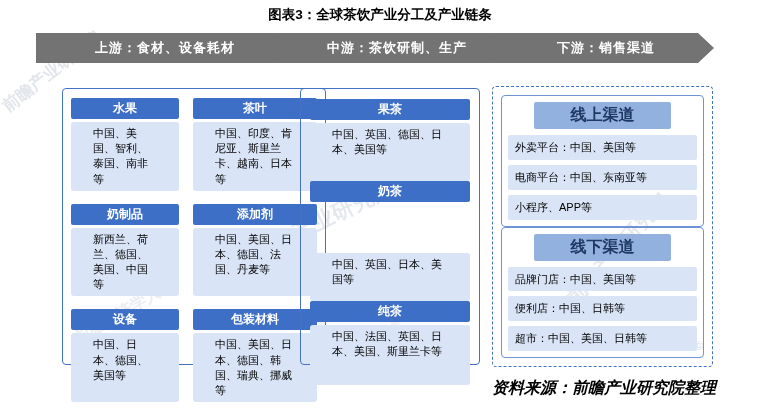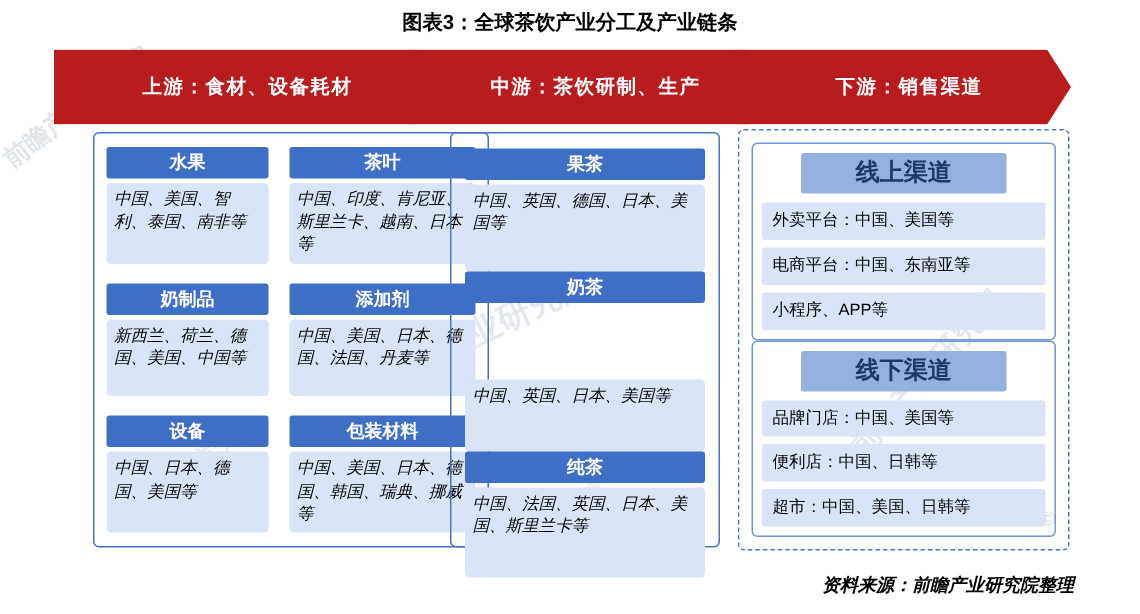--- a/index.html
+++ b/index.html
@@ -7,21 +7,21 @@
     position:relative;width:760px;height:409px;background:#ffffff;
     font-family:"Liberation Sans","DejaVu Sans",sans-serif;
     overflow:hidden;color:#000;
   }
   .title{
     position:absolute;top:6px;left:0;width:100%;
     text-align:center;font-size:13.5px;font-weight:bold;color:#000;
   }
   
   .arrow{
-    position:absolute;top:33px;height:50px;background:#b91c1c;color:#fff;
+    position:absolute;top:33px;height:30px;background:#737373;color:#fff;
     font-weight:bold;font-size:13px;display:flex;align-items:center;justify-content:center;
     letter-spacing:1px;
   }
   .arrow-1{left:36px;width:258px;
     clip-path:polygon(0 0,calc(100% - 16px) 0,100% 50%,calc(100% - 16px) 100%,0 100%);}
   .arrow-2{left:272px;width:242px;
     clip-path:polygon(0 0,calc(100% - 16px) 0,100% 50%,calc(100% - 16px) 100%,0 100%,16px 50%);
     padding-left:8px;box-sizing:border-box;}
   .arrow-3{left:490px;width:224px;
     clip-path:polygon(0 0,calc(100% - 16px) 0,100% 50%,calc(100% - 16px) 100%,0 100%,16px 50%);
@@ -34,40 +34,40 @@
   .col-2{left:300px;width:180px;padding:10px 9px;display:flex;flex-direction:column;
     justify-content:space-between;}
   .col-3{left:492px;top:86px;width:221px;height:281px;border-style:dashed;padding:8px;
     display:flex;flex-direction:column;justify-content:space-between;}
   .cell{display:flex;flex-direction:column;gap:3px;}
   .box-header{
     background:#3E6FC6;color:#fff;text-align:center;font-size:12px;font-weight:bold;
     padding:2px 0;border-radius:2px;flex:0 0 auto;
   }
   .box-content{
-    background:#D9E4F6;color:#000;font-size:11px;padding:4px 5px;border-radius:3px;
-    line-height:1.38;flex:1 1 auto;text-align:left;font-style:italic;
+    background:#D9E4F6;color:#000;font-size:11px;padding:4px 22px;border-radius:3px;
+    line-height:1.38;flex:1 1 auto;text-align:left;
   }
   .col-2 .mid-1 .box-content{min-height:50px;}
   .col-2 .mid-2 .box-content{min-height:40px;margin-top:48px;}
   .col-2 .mid-3 .box-content{min-height:52px;}
   
   .chan-group{border:1px solid #6E93D6;border-radius:4px;padding:6px;background:transparent;}
   .chan-header{
     width:72%;margin:0 auto 6px;background:#92B1DE;color:#1F3864;font-weight:bold;
     font-size:16px;text-align:center;padding:3px 0;border-radius:2px;
   }
   .chan-row{
     background:#D9E4F6;font-size:11px;padding:5px 7px;border-radius:2px;margin-top:5px;
     text-align:left;line-height:1.35;
   }
   .chan-row:first-of-type{margin-top:0;}
   
   .source{
-    position:absolute;right:44px;bottom:10px;font-size:12px;font-style:italic;
+    position:absolute;right:44px;bottom:10px;font-size:16px;font-style:italic;
     font-weight:bold;color:#000;
   }
   
   .wm{position:absolute;color:#8A9AB0;white-space:nowrap;pointer-events:none;font-weight:bold;}
   .wm-a{left:-8px;top:60px;transform:rotate(-38deg);opacity:.25;font-size:17px;}
   .wm-b{left:246px;top:205px;transform:rotate(-26deg);opacity:.22;font-size:22px;}
   .wm-c{left:548px;top:235px;transform:rotate(-48deg);opacity:.22;font-size:20px;}
   .wm-d{left:70px;top:305px;transform:rotate(-30deg);opacity:.18;font-size:16px;}
   .wm-ring{
     position:absolute;left:318px;top:278px;width:64px;height:64px;border:9px solid #9FB0C4;

